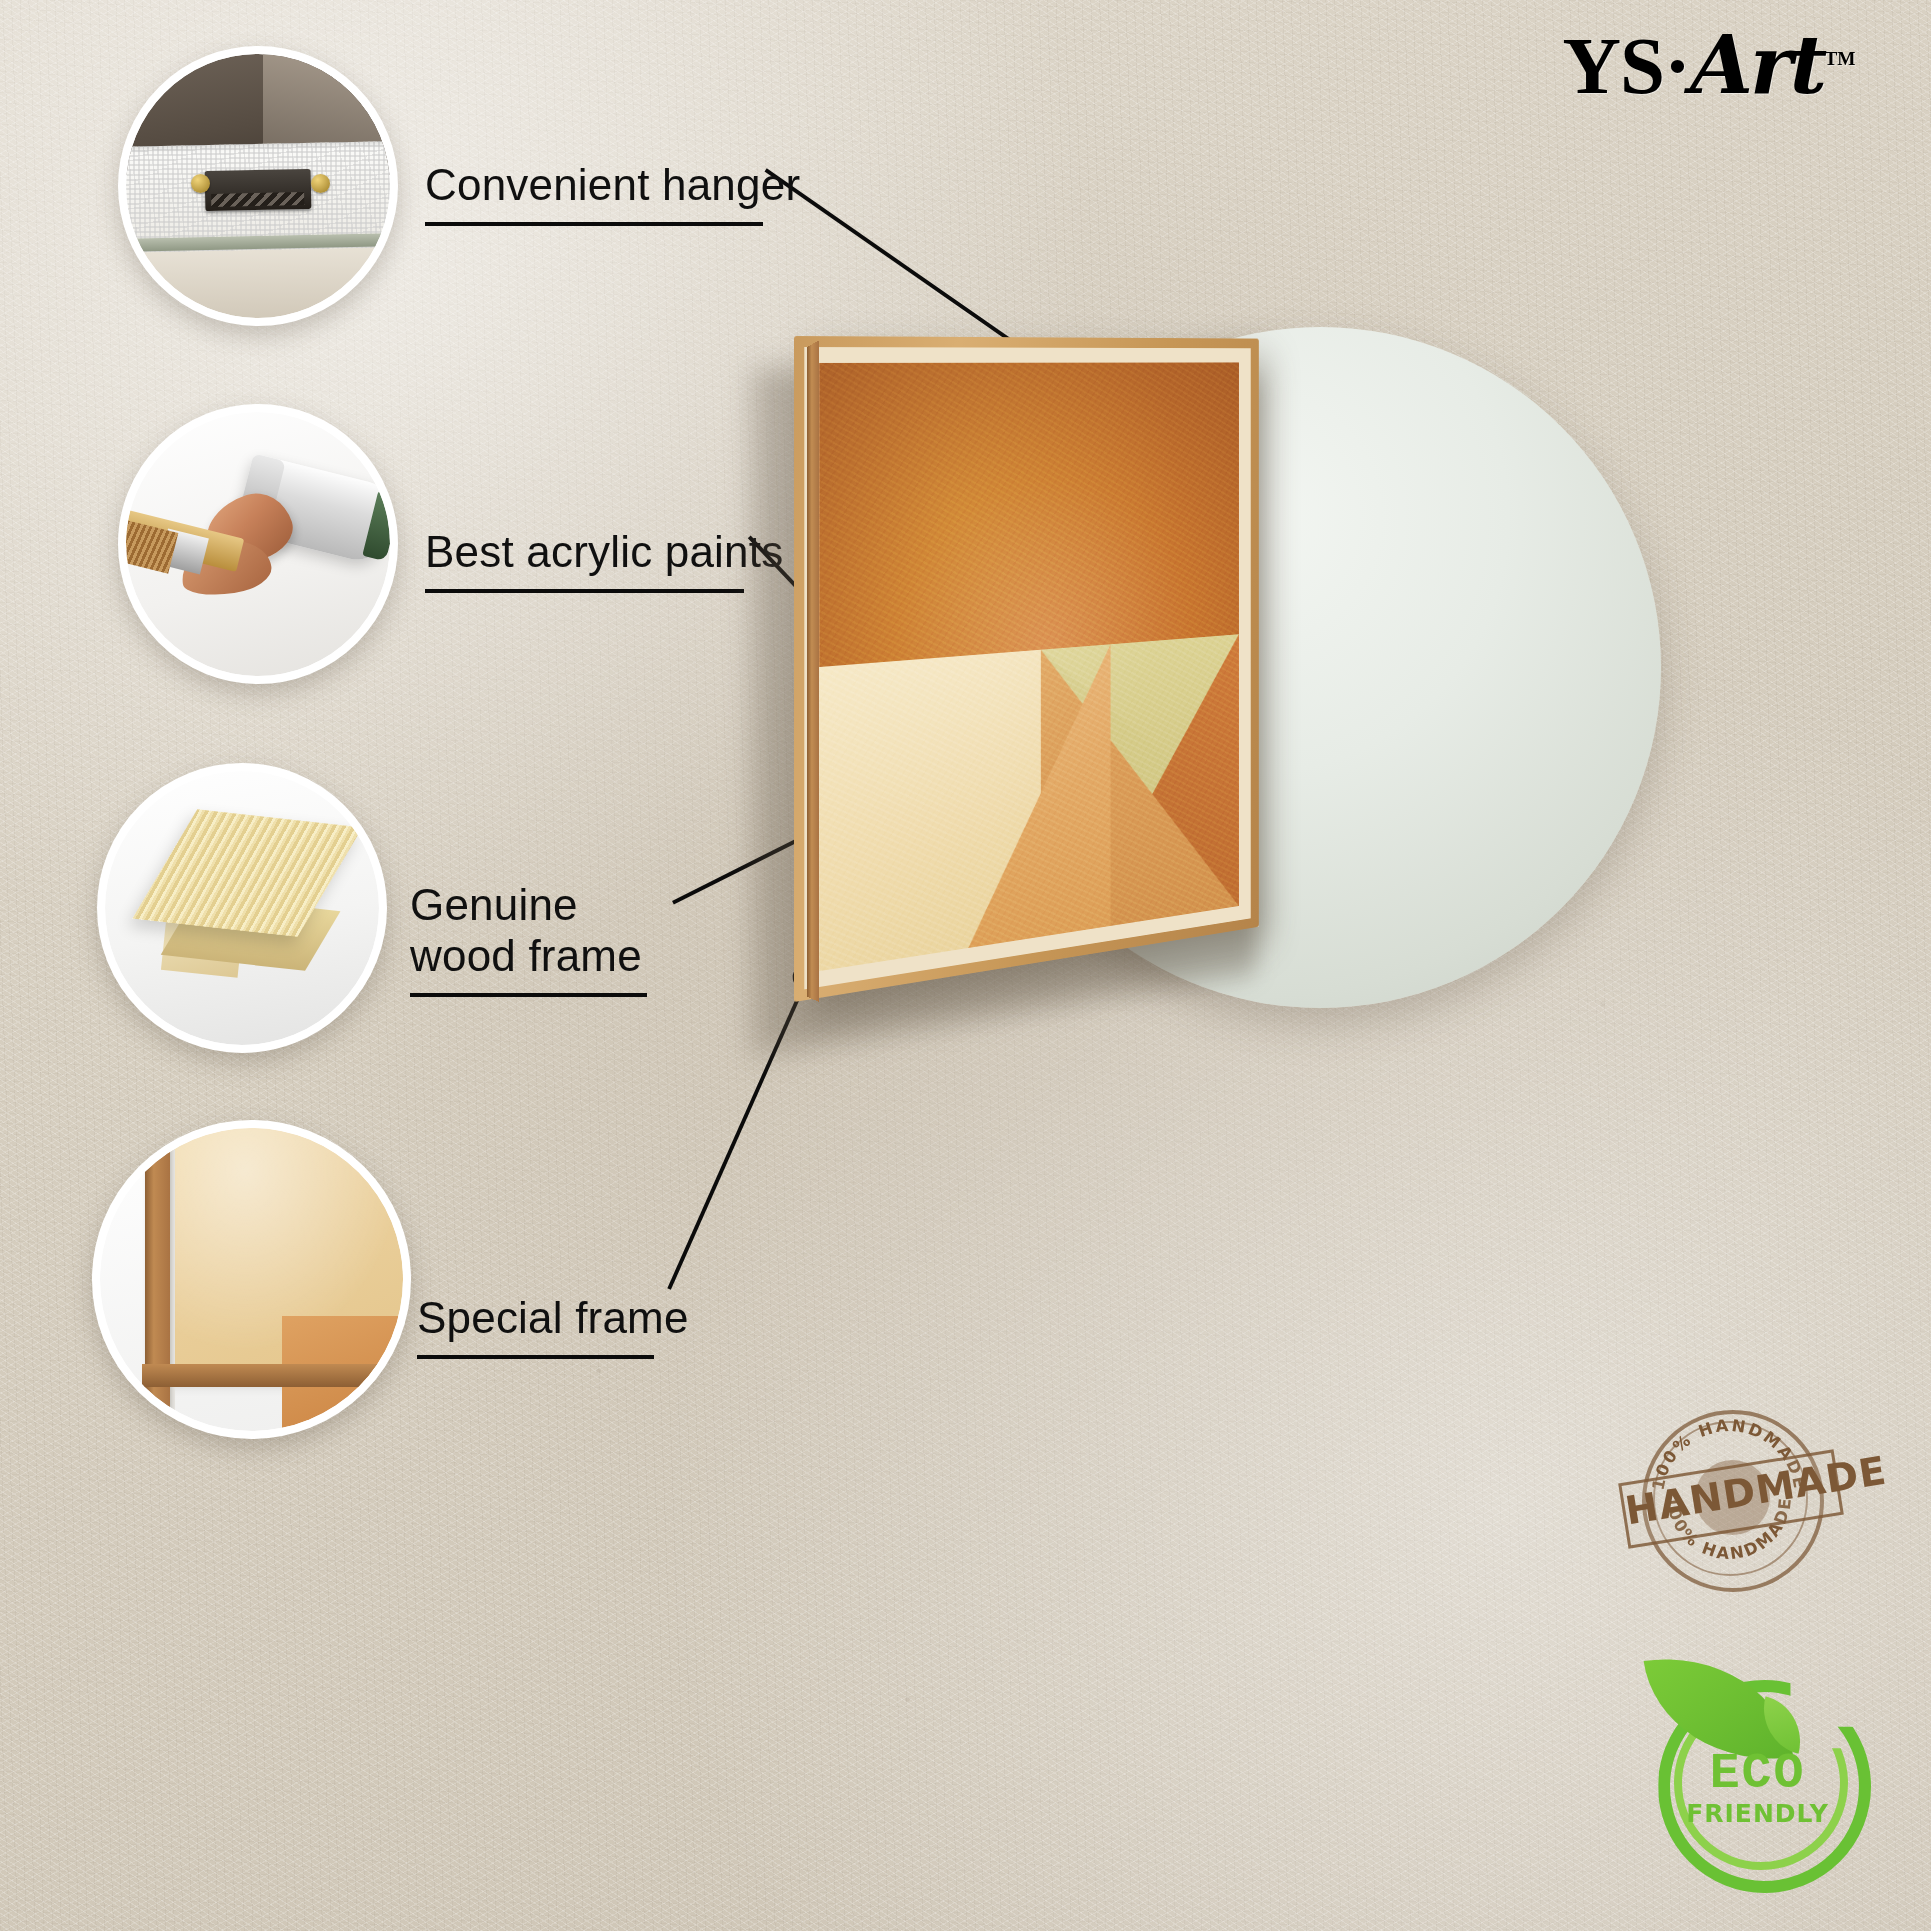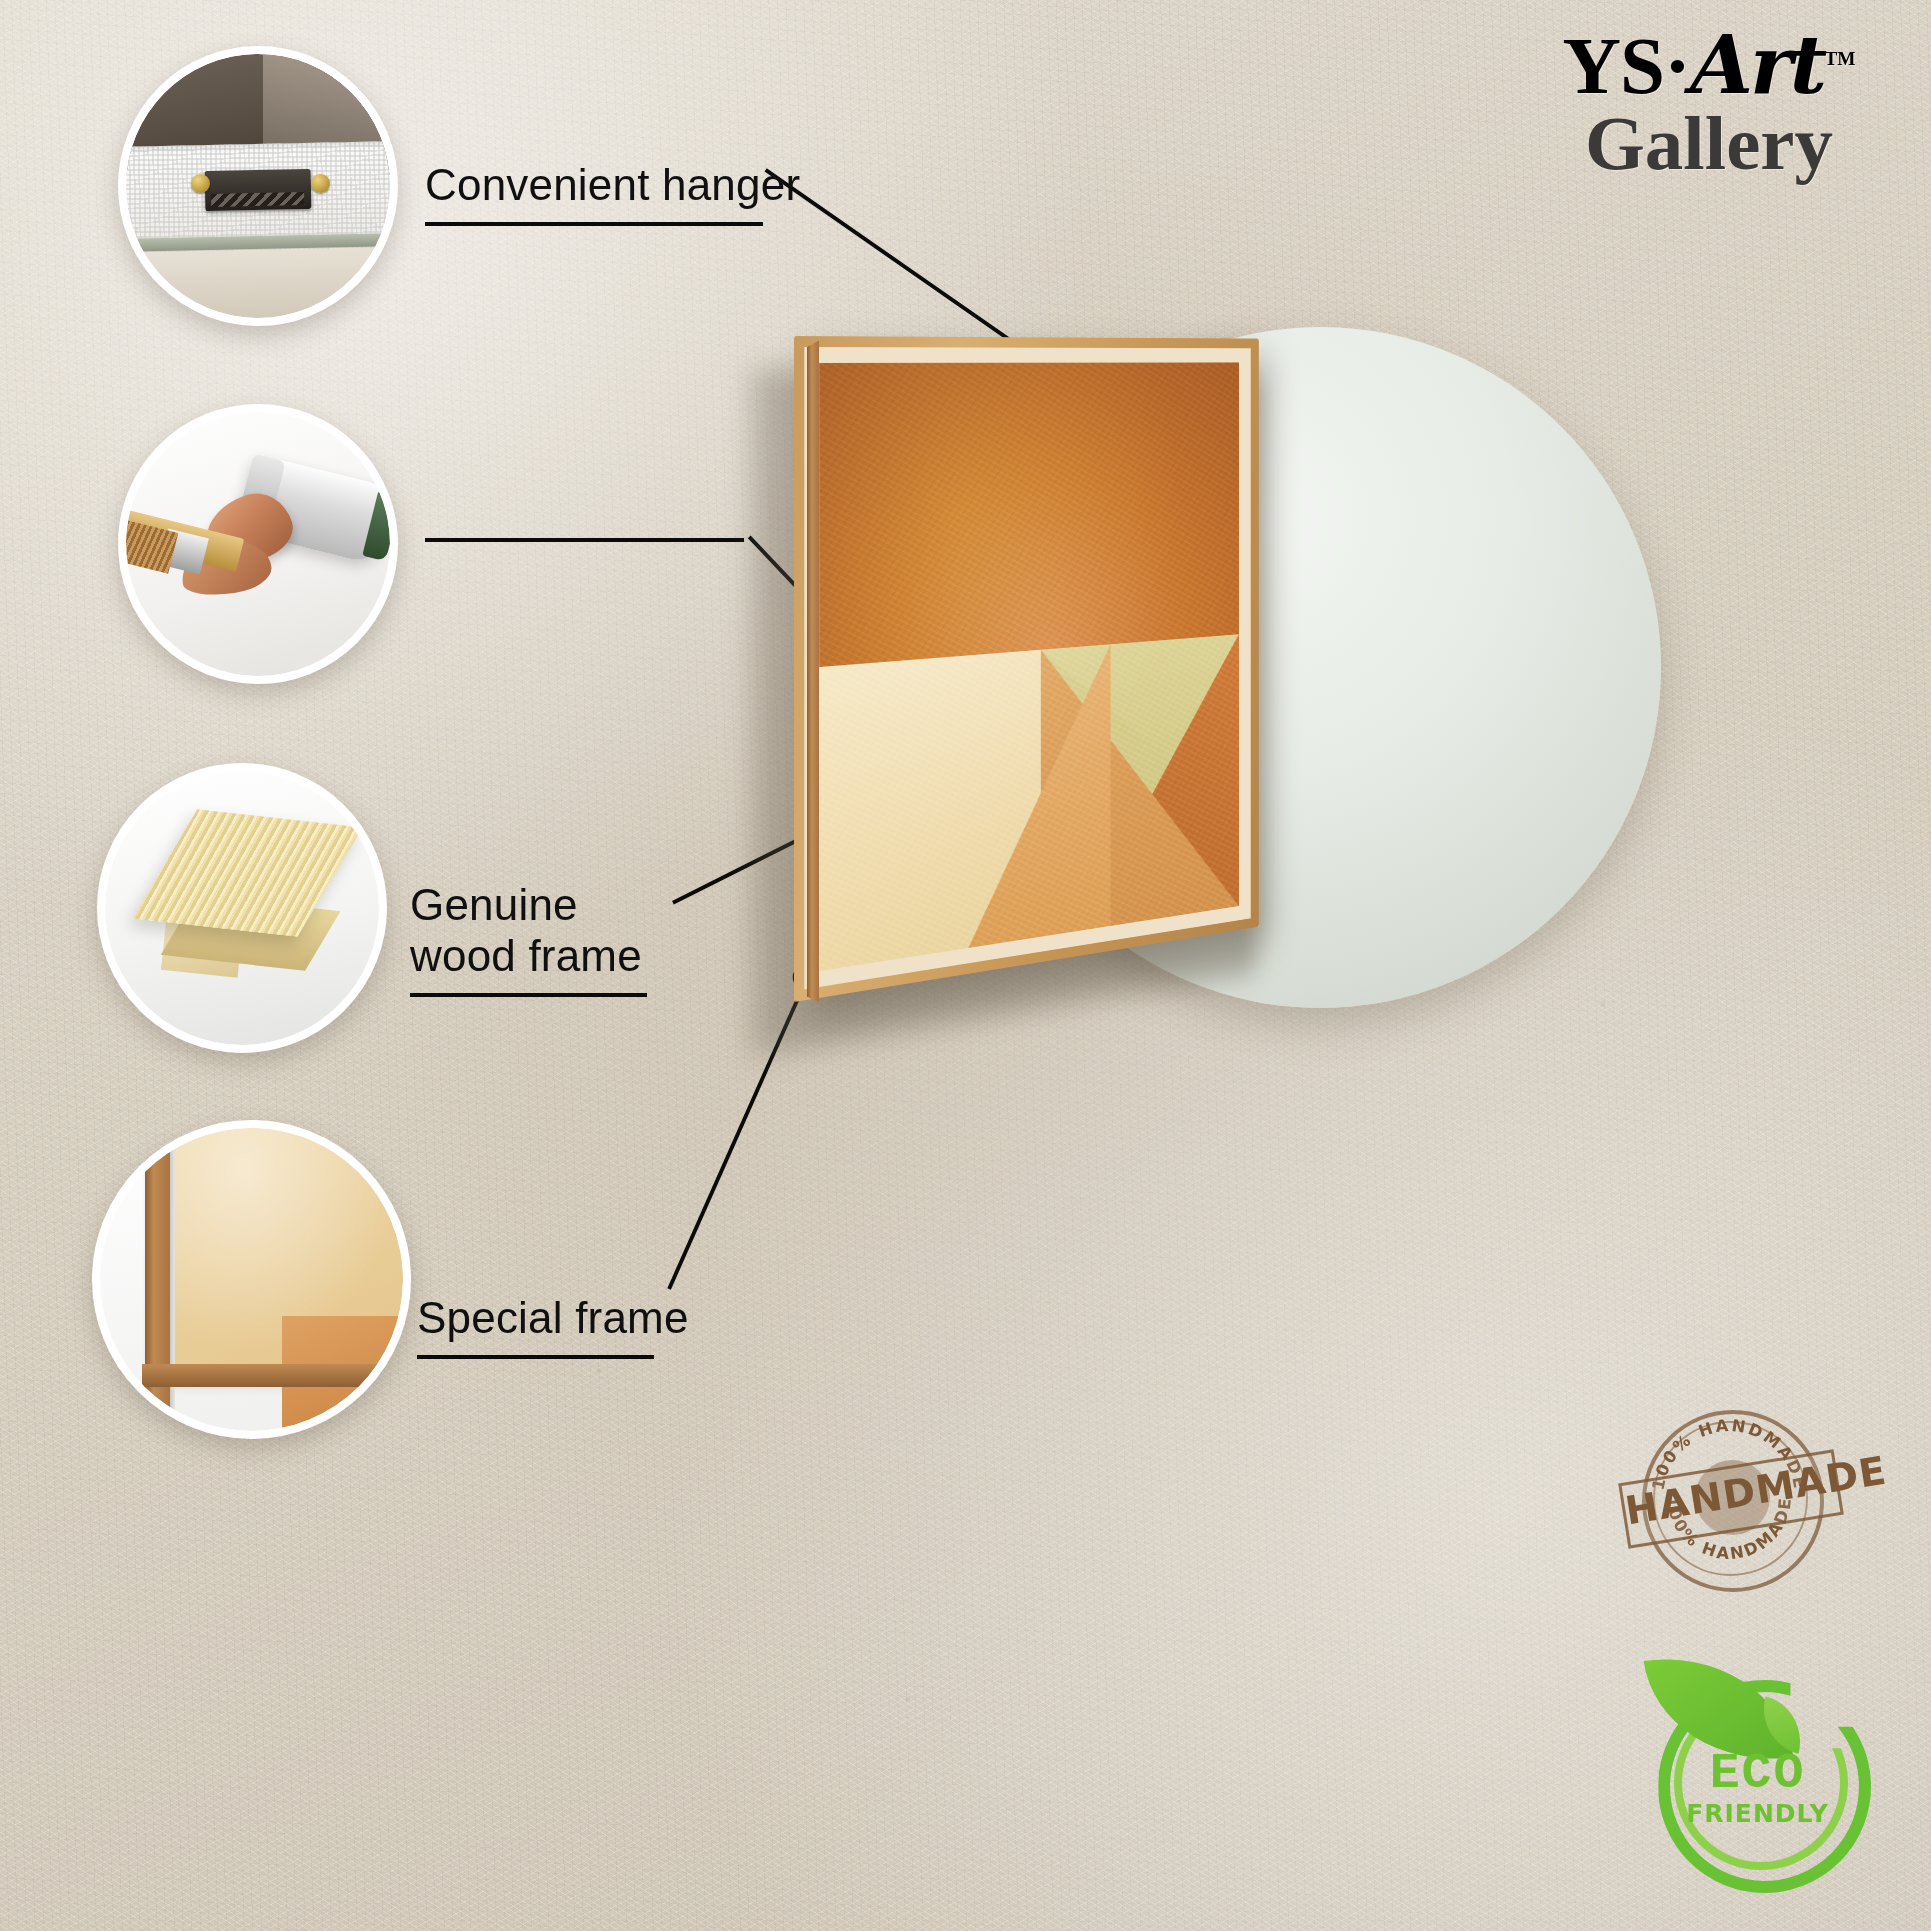--- a/index.html
+++ b/index.html
@@ -293,21 +293,20 @@
   .eco-txt .l1{font-size:50px;letter-spacing:1.9px;font-family:Liberation Mono, monospace;}
   .eco-txt .l2{font-size:25px;letter-spacing:1px;}
 </style>
 </head>
 <body>
 
 <div id="bg"></div>
 
 <div id="logo">
   <div class="logo-line1"><span>YS</span><span>·</span><span class="logo-art">Art</span><span class="logo-tm">TM</span></div>
-  <div class="logo-line2">Gallery</div>
 </div>
 
 <div class="thumb" id="t1">
   <div class="thumb-inner">
     <div class="hg-wall"></div>
     <div class="hg-wall2"></div>
     <div class="hg-bot"></div>
     <div class="hg-canvas"></div>
     <div class="hg-edge"></div>
     <div class="hg-plate"></div>
@@ -365,20 +364,21 @@
     <line x1="693" y1="1335" x2="835" y2="1015"></line>
     <circle cx="834" cy="1012" r="11"></circle>
   </g>
 </svg>
 
 <div class="label" id="lb1">
   <span>Convenient hanger</span>
   <span class="underline"></span>
 </div>
 <div class="label" id="lb2">
+  <span>Best acrylic paints</span>
   <span class="underline"></span>
 </div>
 <div class="label" id="lb3">
   <span>Genuine
 wood frame</span>
   <span class="underline"></span>
 </div>
 <div class="label" id="lb4">
   <span>Special frame</span>
   <span class="underline"></span>

